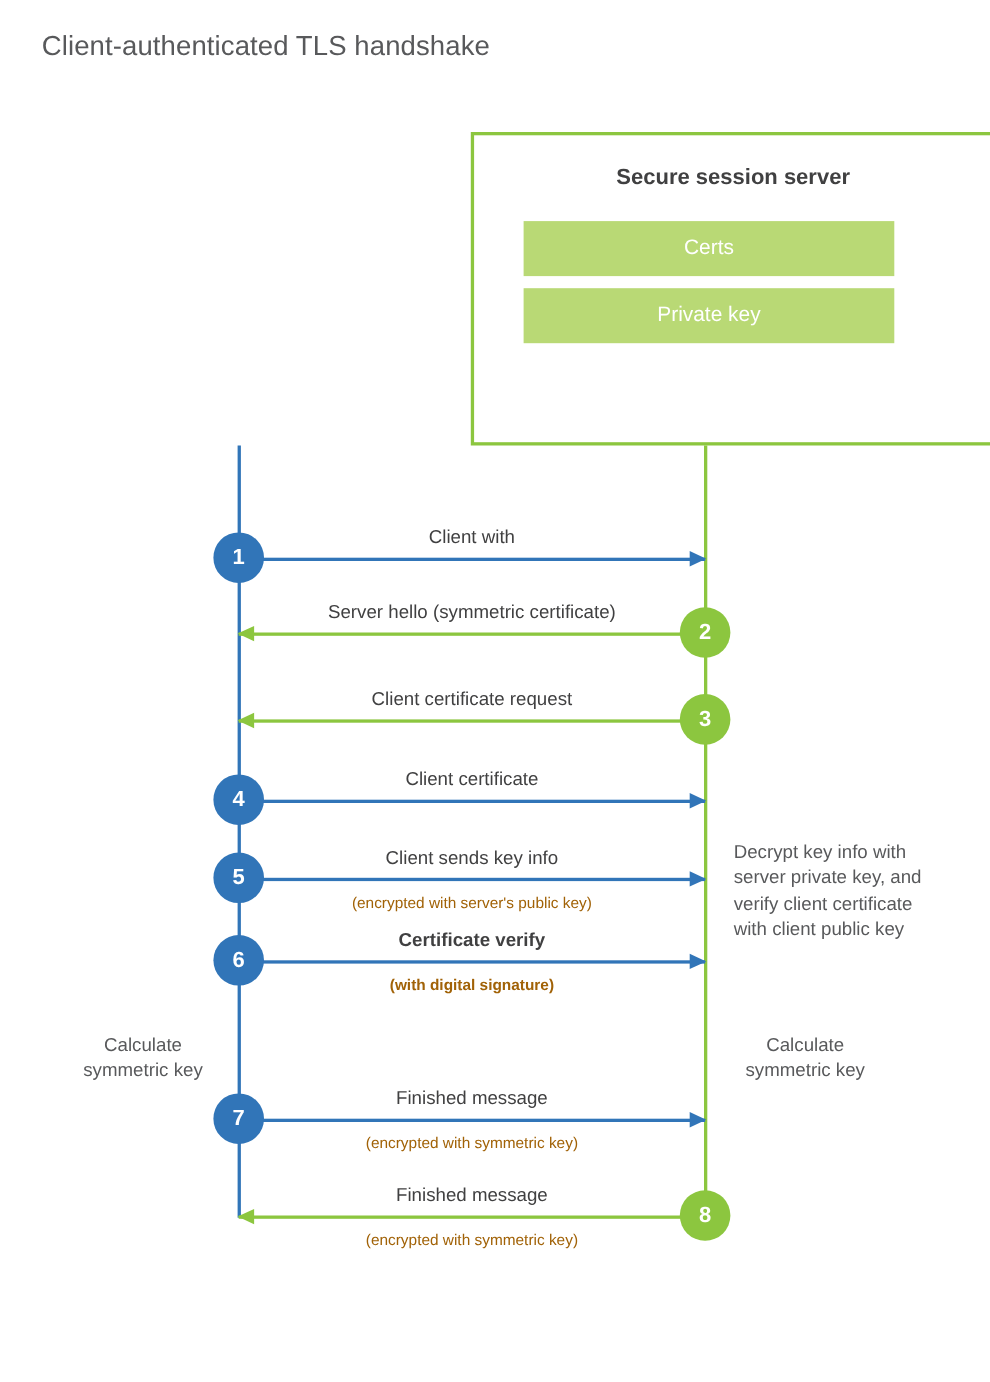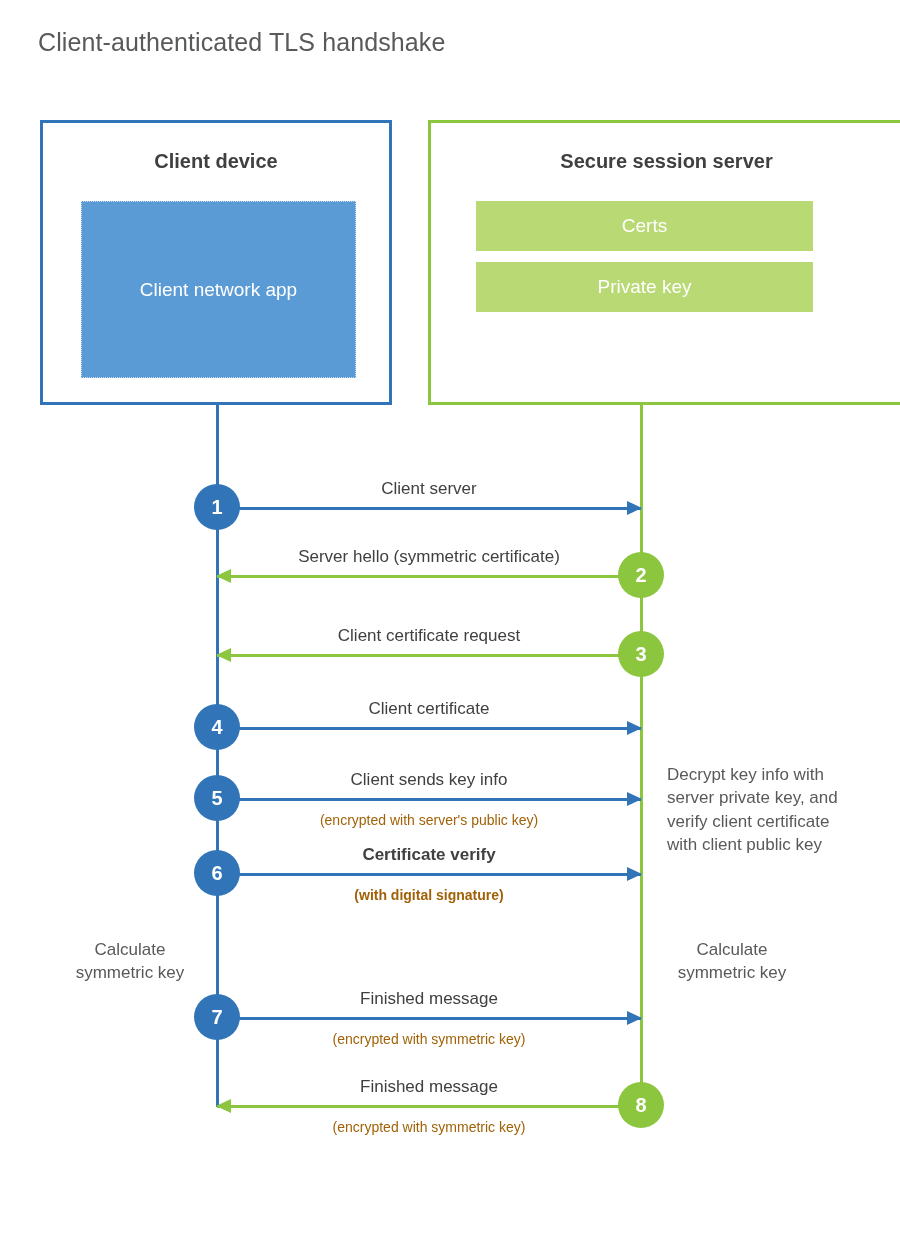--- a/index.html
+++ b/index.html
@@ -219,46 +219,40 @@
     text-align: center;
   }
 </style>
 </head>
 <body>
 
 <div id="canvas">
 
   <div class="page-title">Client-authenticated TLS handshake</div>
 
-  <div class="actor-box client">
-    <div class="actor-title">Client device</div>
-    <div class="client-app">
-      <div class="client-app-label">Client network app</div>
-    </div>
-  </div>
 
   <div class="actor-box server">
     <div class="actor-title">Secure session server</div>
     <div class="server-bars">
       <div class="server-bar">
         <span class="server-bar-label">Certs</span>
       </div>
       <div class="server-bar">
         <span class="server-bar-label">Private key</span>
       </div>
     </div>
   </div>
 
   <div class="lifeline client-life"></div>
   <div class="lifeline server-life"></div>
 
   <div class="msg to-server" style="top:507px;">
     <div class="line"></div>
     <div class="head"></div>
-    <div class="msg-label">Client server</div>
+    <div class="msg-label">Client with</div>
   </div>
   <div class="step-circle blue" style="top:484px;">
     <span>1</span>
   </div>
 
   <div class="msg to-client" style="top:575px;">
     <div class="line"></div>
     <div class="head"></div>
     <div class="msg-label">Server hello (symmetric certificate)</div>
   </div>

